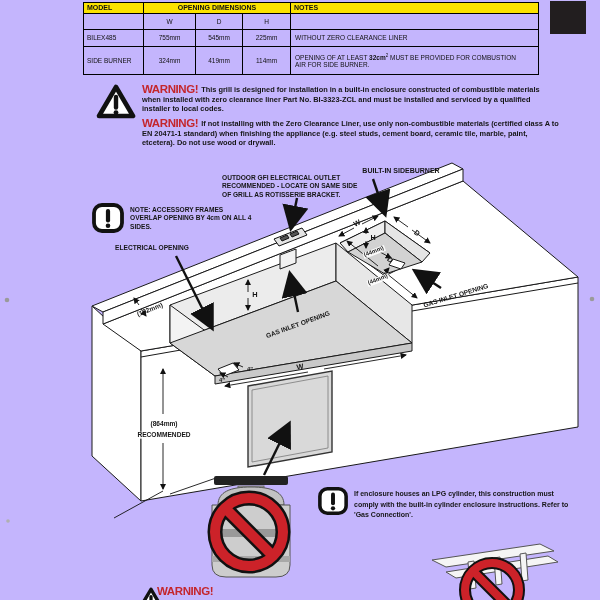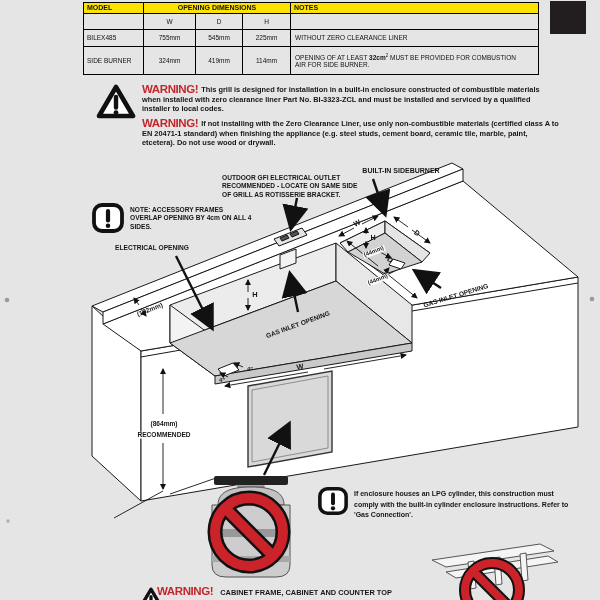--- a/index.html
+++ b/index.html
@@ -1,16 +1,16 @@
 <!DOCTYPE html>
 <html style="--accent-yellow: #fbe200; --warning-red: #c4262c;"><head>
 <meta charset="utf-8">
 <style>
   html,body{margin:0;padding:0;background:#fff;}
-  #page{position:relative;width:600px;height:600px;background:#e5e5e5;overflow:hidden;
+  #page{position:relative;width:600px;height:600px;background:#c4b5fd;overflow:hidden;
         font-family:"Liberation Sans",sans-serif;color:#111;}
   .abs{position:absolute;}
   
   table.spec{position:absolute;left:83px;top:2px;border-collapse:collapse;table-layout:fixed;
              font-size:6.5px;line-height:1.2;color:#111;}
   table.spec td{border:1px solid #000;padding:1px 3px;vertical-align:middle;overflow:hidden;}
   table.spec .yel{background:var(--accent-yellow,#fbe200);font-weight:bold;font-size:7px;}
   table.spec .ctr{text-align:center;}
   table.spec td.notes{padding:2px 10px 2px 4px;}
   
@@ -235,16 +235,15 @@
   </svg>
   <div class="dl" style="left:354px;top:489px;width:222px;font-size:7px;line-height:10.6px">If enclosure houses an LPG cylinder, this construction must comply with the built-in cylinder enclosure instructions. Refer to 'Gas Connection'.</div>
 
   <svg class="abs" style="left:136px;top:587px" width="30" height="27" viewBox="0 0 40 36">
     <path d="M20 3 L37 32 L3 32 Z" fill="#fff" stroke="#111" stroke-width="4.6" stroke-linejoin="round"></path>
     <line x1="20" y1="13" x2="20" y2="23.5" stroke="#111" stroke-width="4.4" stroke-linecap="round"></line>
     <circle cx="20" cy="28.6" r="2.4" fill="#111"></circle>
   </svg>
   <div class="bottomrow">
     <span class="wlabel">WARNING!</span>
-    <span class="txt">CABINET FRAME, CABINET AND COUNTER TOP</span>
   </div>
 
 </div>
 
 </body></html>

